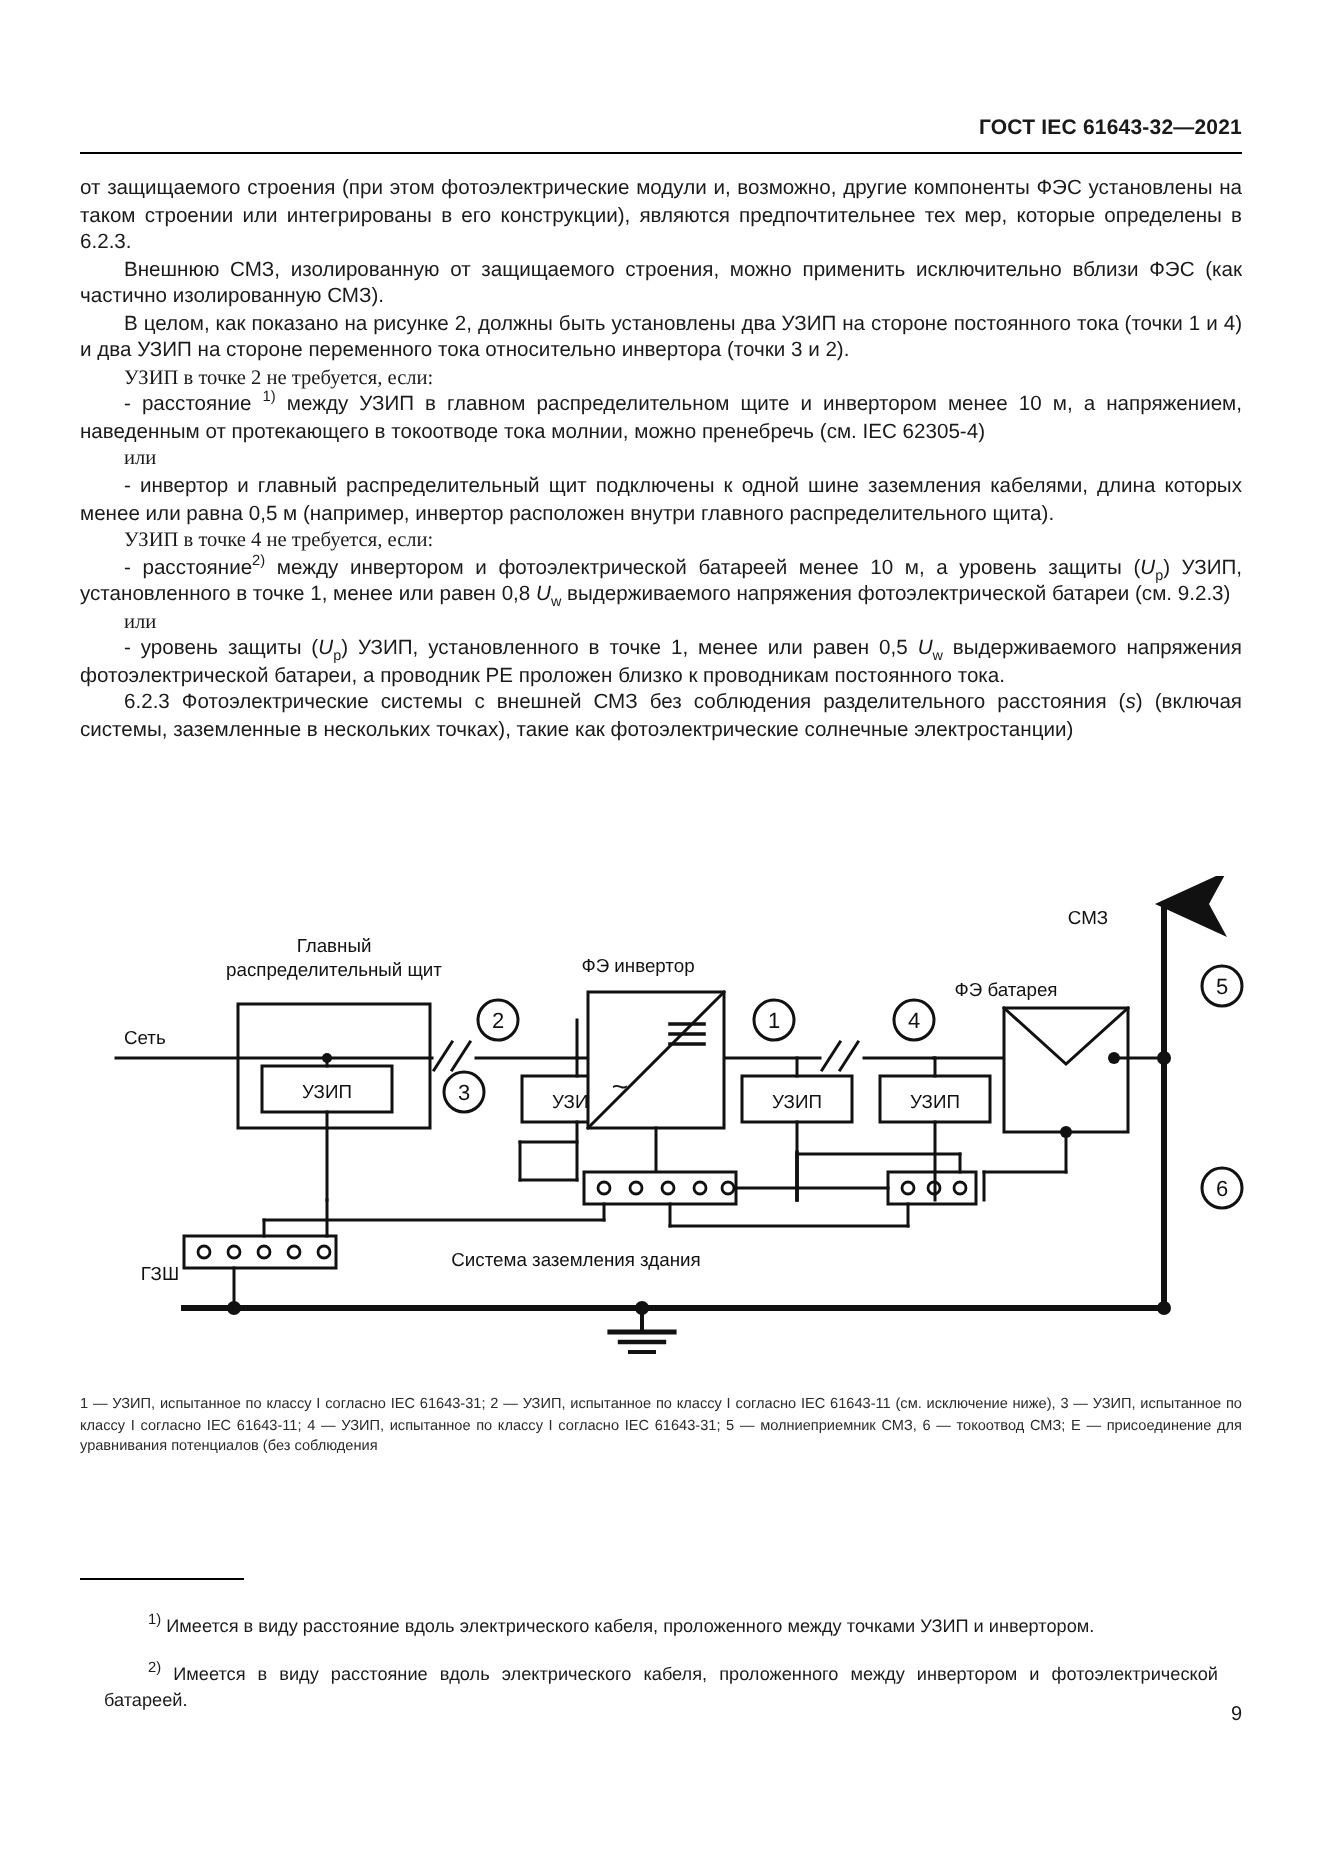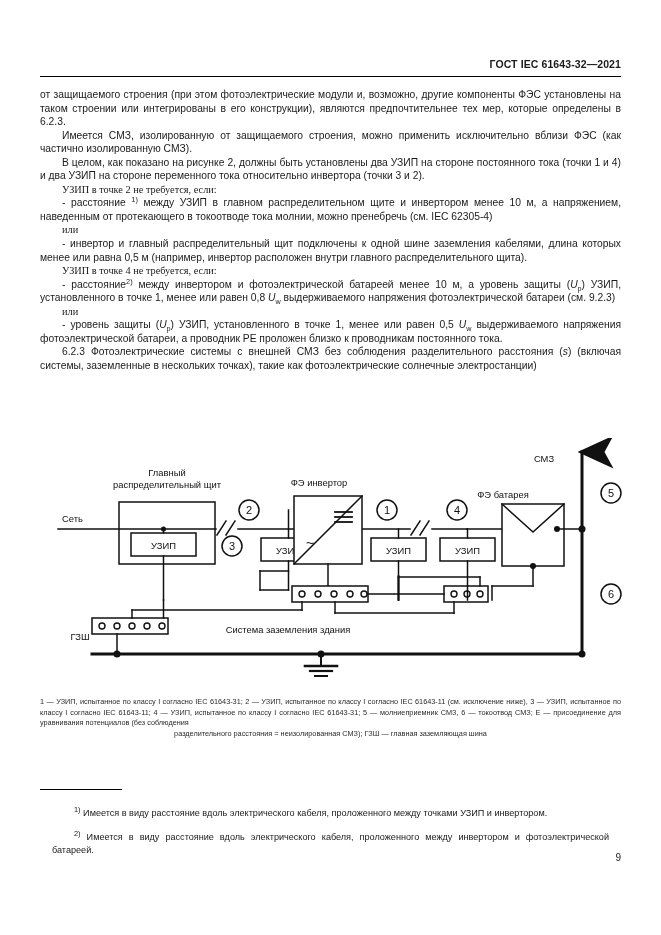--- a/index.html
+++ b/index.html
@@ -131,21 +131,21 @@
 </head>
 <body>
 
 <div class="page">
 
   <div class="header">ГОСТ IEC 61643-32—2021</div>
   <div class="header-rule"></div>
 
   <div class="body-text">
     <p>от защищаемого строения (при этом фотоэлектрические модули и, возможно, другие компоненты ФЭС установлены на таком строении или интегрированы в его конструкции), являются предпочтительнее тех мер, которые определены в 6.2.3.</p>
-    <p class="ind">Имеется СМЗ, изолированную от защищаемого строения, можно применить исключительно вблизи ФЭС (как частично изолированную СМЗ).</p>
+    <p class="ind">Внешнюю СМЗ, изолированную от защищаемого строения, можно применить исключительно вблизи ФЭС (как частично изолированную СМЗ).</p>
     <p class="ind">В целом, как показано на рисунке 2, должны быть установлены два УЗИП на стороне постоянного тока (точки 1 и 4) и два УЗИП на стороне переменного тока относительно инвертора (точки 3 и 2).</p>
     <p class="ind nojust">УЗИП в точке 2 не требуется, если:</p>
     <p class="ind"><span>-  расстояние </span><sup>1)</sup><span> между УЗИП в главном распределительном щите и инвертором менее 10 м, а напряжением, наведенным от протекающего в токоотводе тока молнии, можно пренебречь (см. IEC 62305-4)</span></p>
     <p class="ind nojust">или</p>
     <p class="ind">- инвертор и главный распределительный щит подключены к одной шине заземления кабелями, длина которых менее или равна 0,5 м (например, инвертор расположен внутри главного распределительного щита).</p>
     <p class="ind nojust">УЗИП в точке 4 не требуется, если:</p>
     <p class="ind"><span>- расстояние</span><sup>2)</sup><span> между инвертором и фотоэлектрической батареей менее 10 м, а уровень защиты (</span><i>U</i><sub>p</sub><span>) УЗИП, установленного в точке 1, менее или равен 0,8 </span><i>U</i><sub>w</sub><span> выдерживаемого напряжения фотоэлектрической батареи (см. 9.2.3)</span></p>
     <p class="ind nojust">или</p>
     <p class="ind"><span>- уровень защиты (</span><i>U</i><sub>p</sub><span>) УЗИП, установленного в точке 1, менее или равен 0,5 </span><i>U</i><sub>w</sub><span> выдерживаемого напряжения фотоэлектрической батареи, а проводник PE проложен близко к проводникам постоянного тока.</span></p>
     <p class="ind bold"><span>6.2.3 Фотоэлектрические системы с внешней СМЗ без соблюдения разделительного расстояния (</span><i>s</i><span>) (включая системы, заземленные в нескольких точках), такие как фотоэлектрические солнечные электростанции)</span></p>
@@ -306,21 +306,20 @@
           <line x1="275" y1="228" x2="307" y2="228" stroke-width="2.6"></line>
           <line x1="280" y1="233" x2="302" y2="233" stroke-width="2.2"></line>
           <line x1="285" y1="238" x2="297" y2="238" stroke-width="2"></line>
         </g>
       </g>
     </svg>
   </div>
 
   <div class="fig-legend">
     <div>1 — УЗИП, испытанное по классу I согласно IEC 61643-31; 2 — УЗИП, испытанное по классу I согласно IEC 61643-11 (см. исключение ниже), 3 — УЗИП, испытанное по классу I согласно IEC 61643-11; 4 — УЗИП, испытанное по классу I согласно IEC 61643-31; 5 —  молниеприемник СМЗ, 6 — токоотвод СМЗ; E — присоединение для уравнивания потенциалов (без соблюдения</div>
-    <div class="last">разделительного расстояния = неизолированная СМЗ); ГЗШ — главная заземляющая шина</div>
   </div>
 
 
   <div class="fn-rule"></div>
   <div class="footnotes">
     <p><sup>1)</sup><span> Имеется в виду расстояние вдоль электрического кабеля, проложенного между точками  УЗИП и инвертором.</span></p>
     <p><sup>2)</sup><span> Имеется в виду расстояние вдоль электрического кабеля, проложенного между инвертором и фотоэлектрической батареей.</span></p>
   </div>
 
   <div class="page-num">9</div>

